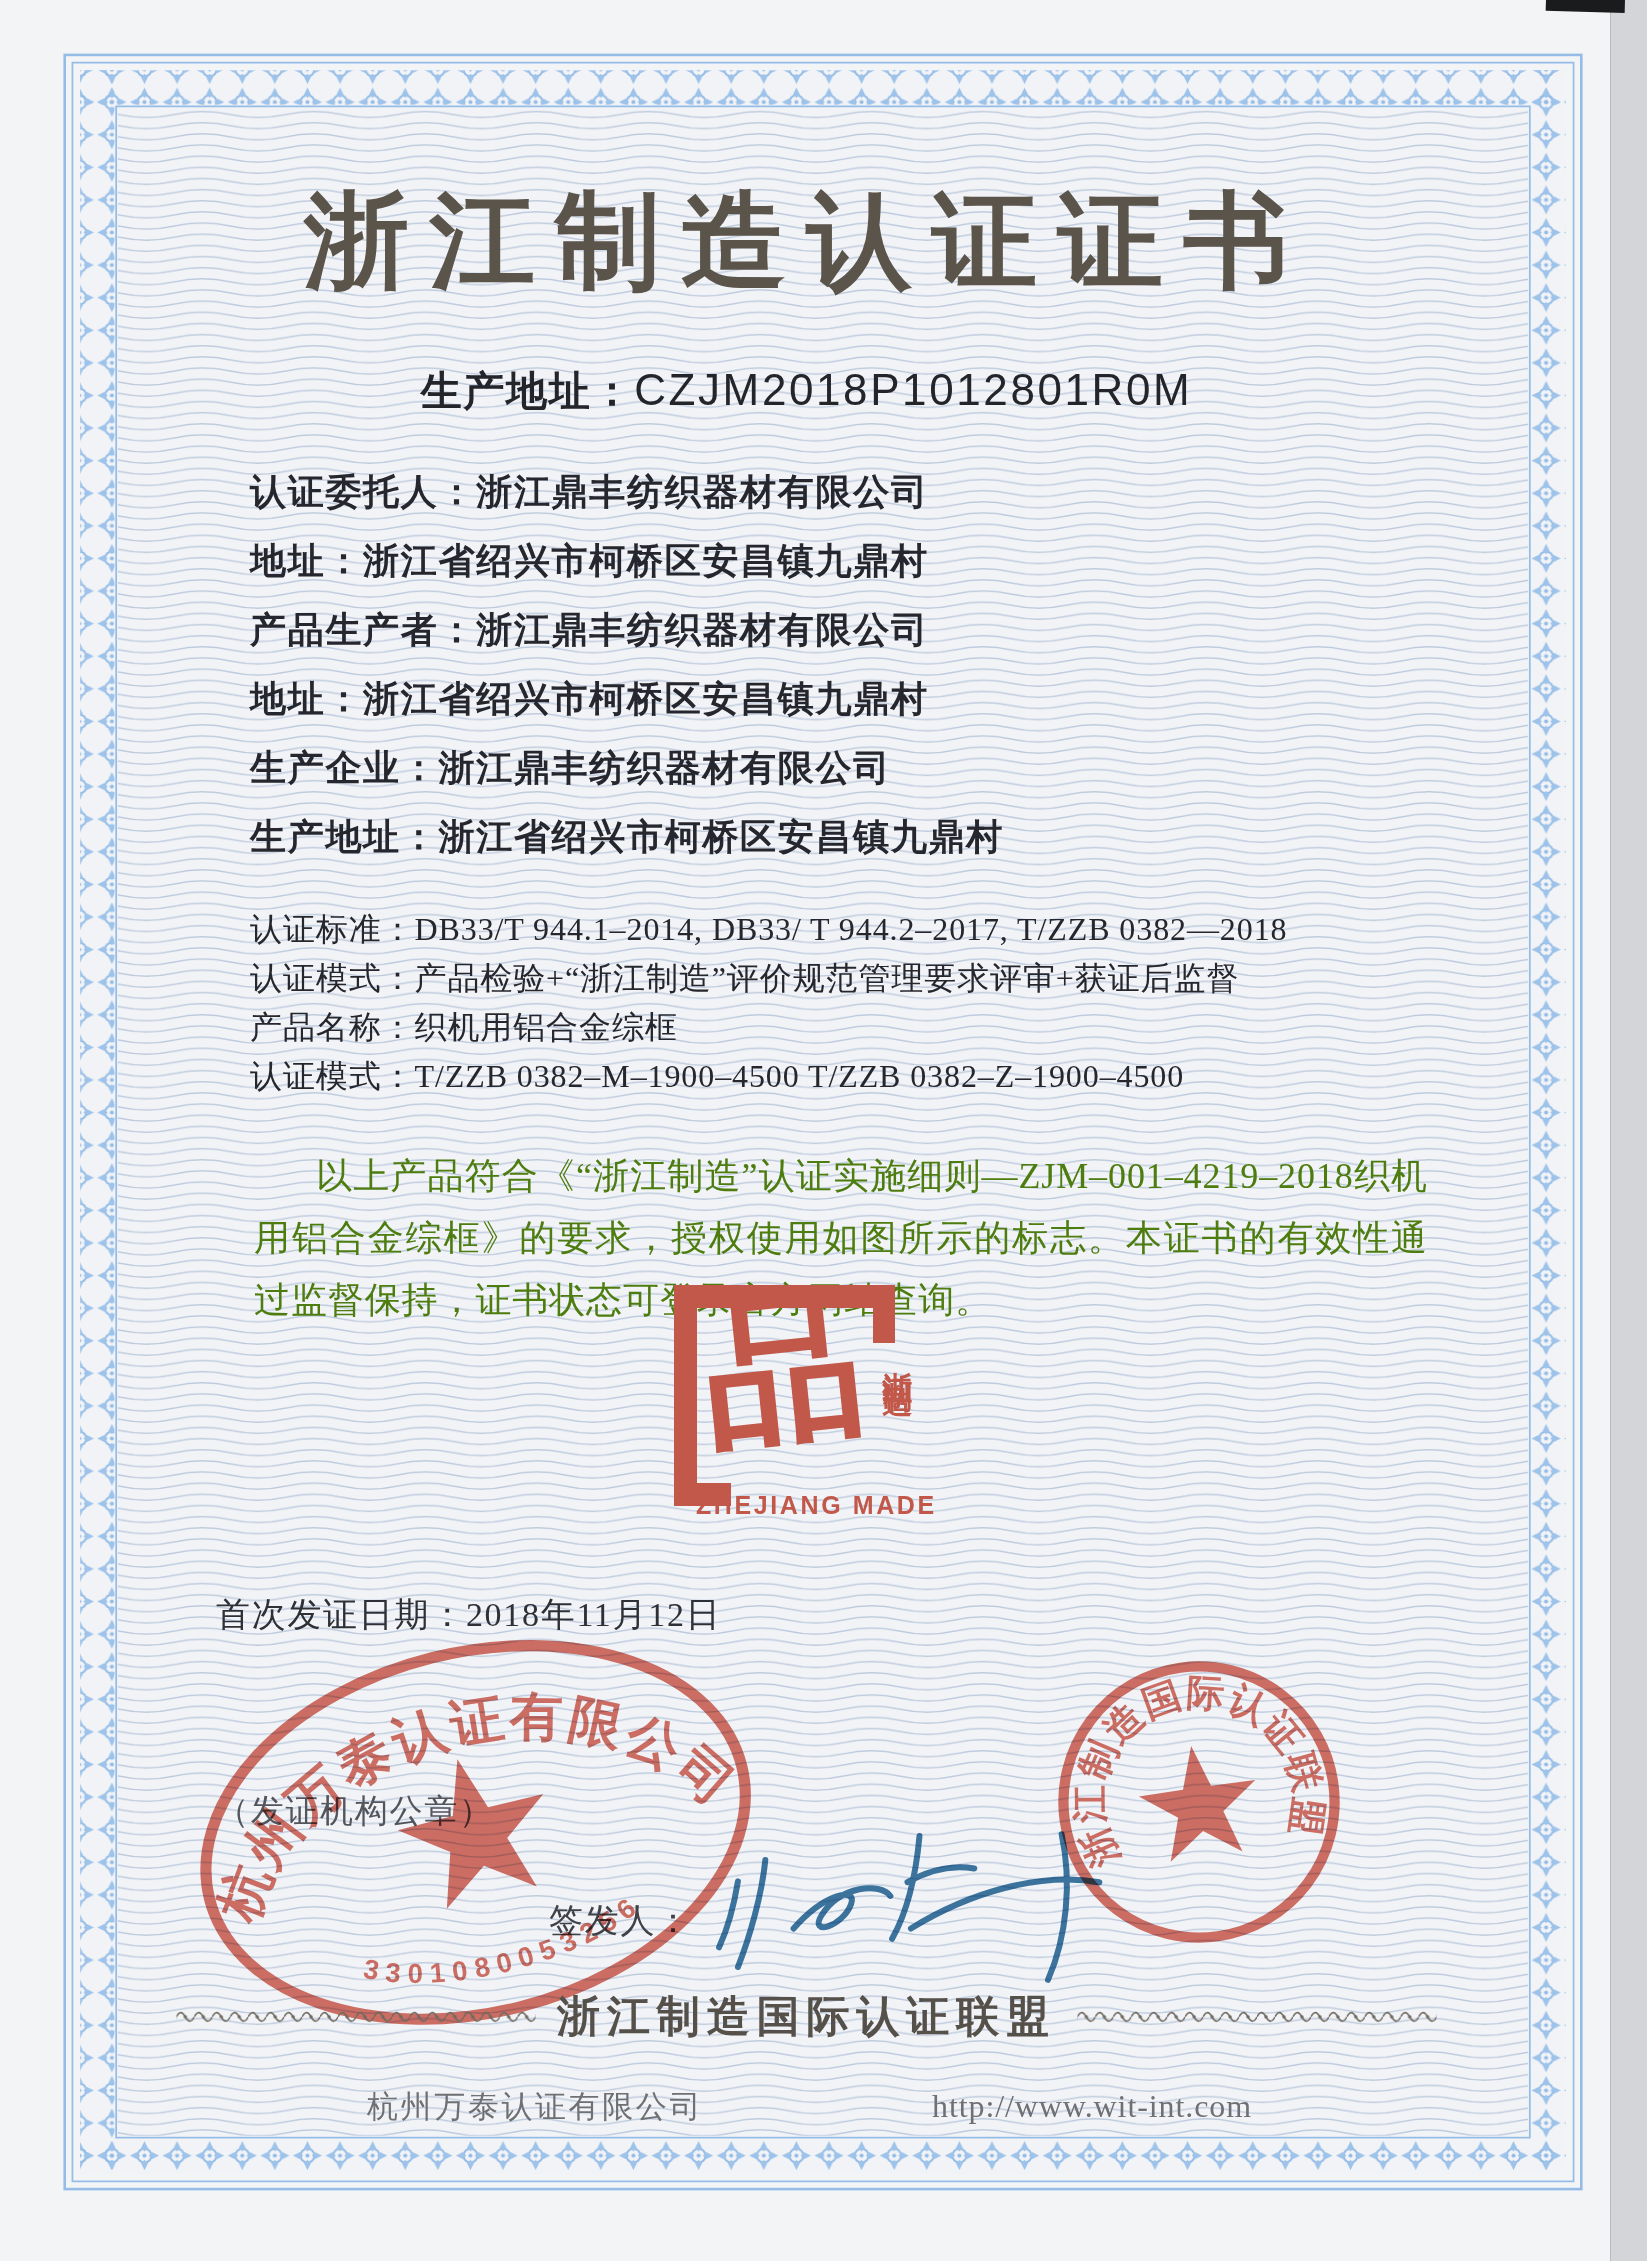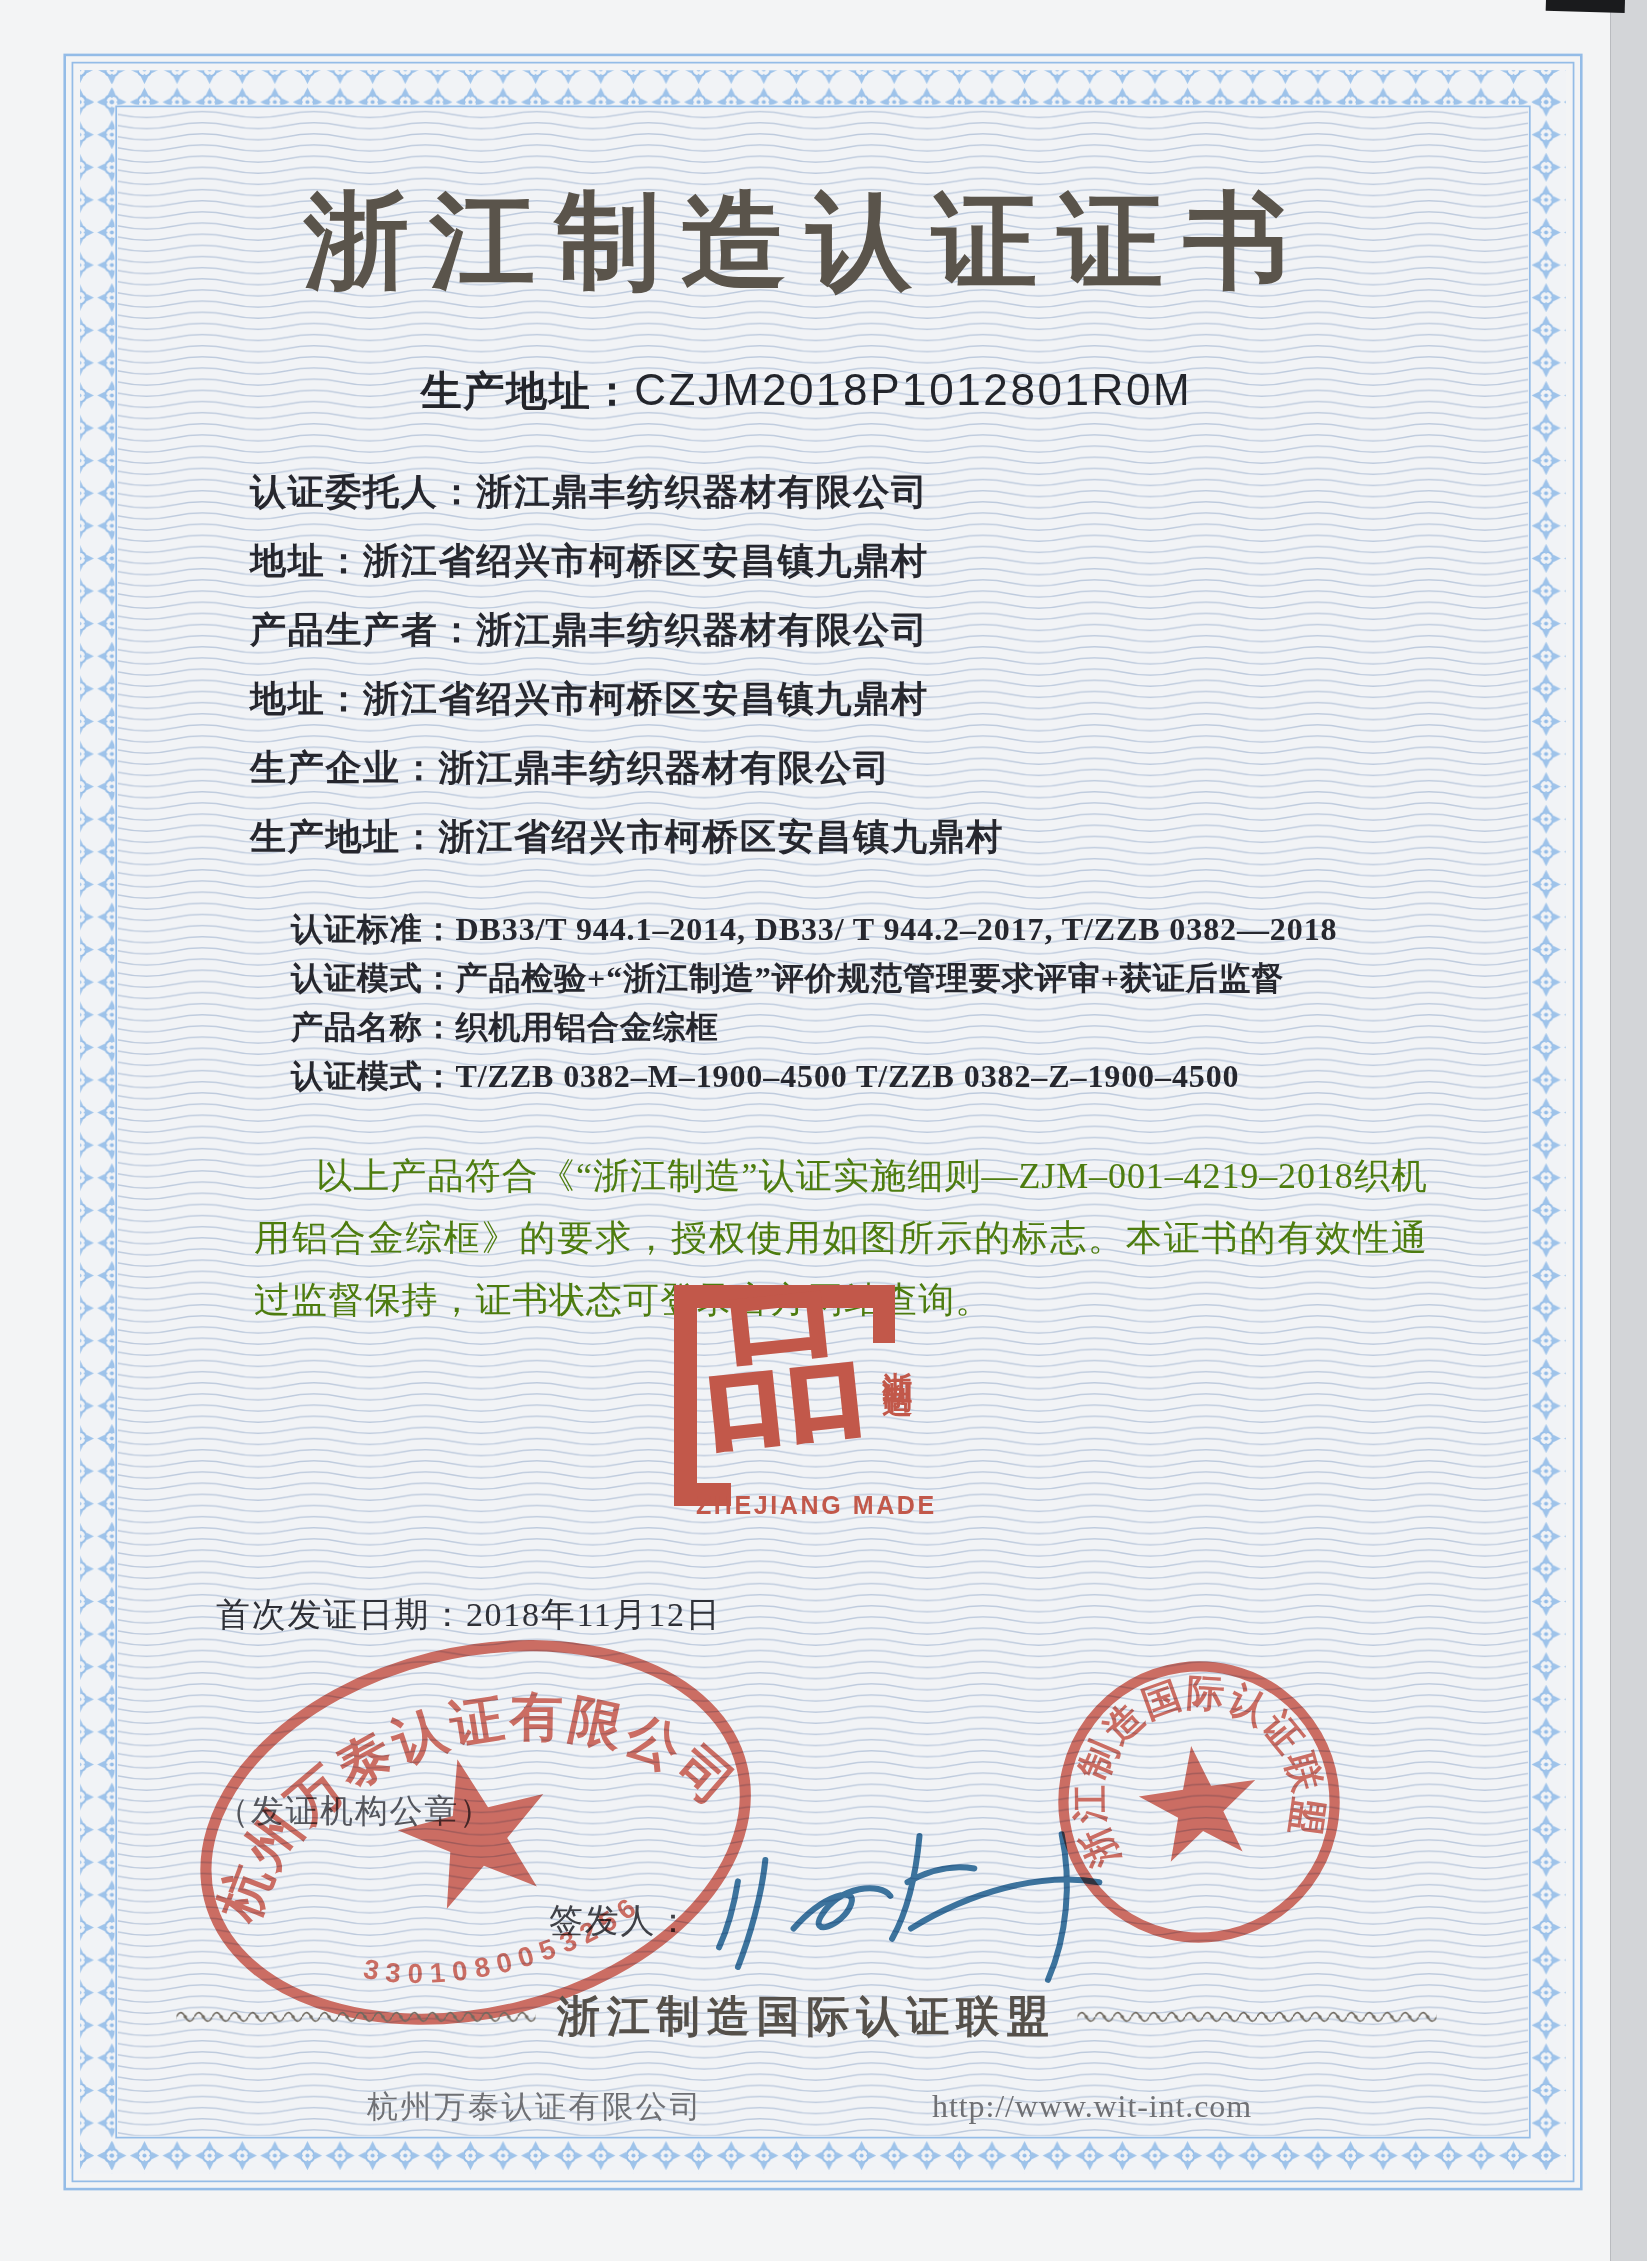--- a/index.html
+++ b/index.html
@@ -19,22 +19,22 @@
   .certno{position:absolute;left:0;top:364px;width:1613px;text-align:center;
         font-size:41px;color:#23252b;letter-spacing:1.7px;}
   .certno .label{font-weight:700;}
   .certno .value{font-family:"Liberation Sans","DejaVu Sans",sans-serif;
         font-size:44px;letter-spacing:2.6px;font-weight:400;}
 
   .fields{position:absolute;left:250px;top:468px;width:1201px;}
   .fields .line{height:69px;font-size:36px;font-weight:700;color:#26272e;
         letter-spacing:1.7px;white-space:nowrap;}
   .specs{position:absolute;left:250px;top:908px;width:1235px;}
-  .specs .line{height:49px;font-size:32px;font-weight:700;color:#26272e;
-        letter-spacing:0.9px;white-space:nowrap;margin-left:41px;}
+  .specs .line{height:49px;font-size:32px;font-weight:400;color:#26272e;
+        letter-spacing:0.9px;white-space:nowrap;}
 
   .para{position:absolute;left:238px;top:1129px;width:1174px;margin:16px;
         font-size:36px;line-height:62px;color:#4d7c0f;text-align:justify;
         text-indent:62px;letter-spacing:0.9px;}
 
   
   .logo{position:absolute;left:674px;top:1285px;width:245px;height:235px;color:#c2584a;}
   .logo .bar{position:absolute;background:#c2584a;}
   .bar-top{left:0;top:0;width:221px;height:23px;}
   .bar-top-stub{left:199px;top:0;width:22px;height:58px;}

